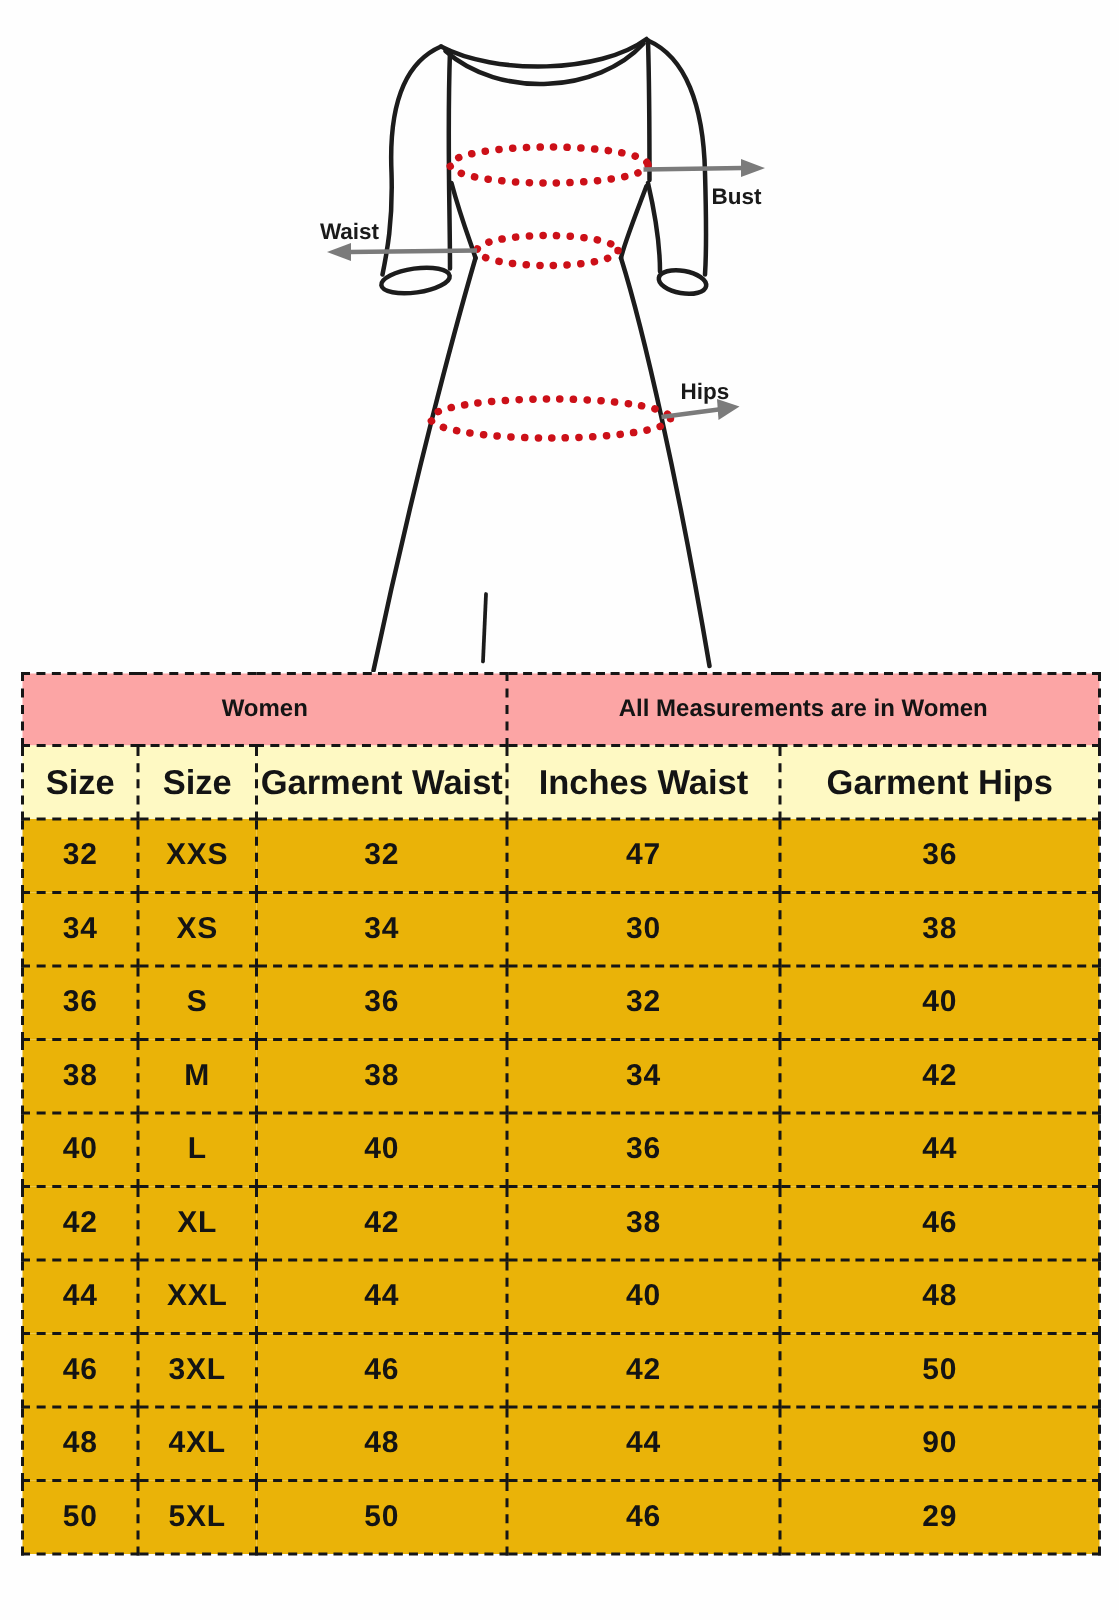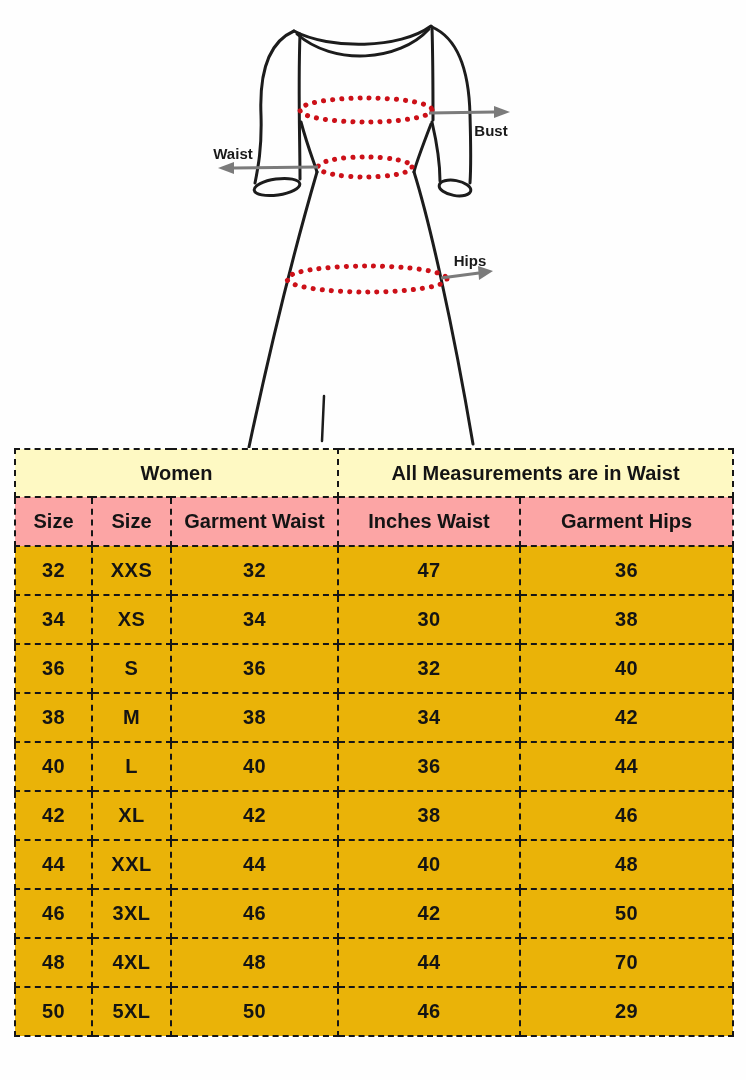--- a/index.html
+++ b/index.html
@@ -27,23 +27,23 @@
     table-layout: fixed;
   }
   table.size-table th, table.size-table td {
     border: 2px dashed #161616;
     text-align: center;
     vertical-align: middle;
     color: #141414;
     font-weight: 700;
     padding: 0;
   }
-  tr.group-row th { height: 46px; font-size: 20px; background: #fef9c3; }
+  tr.group-row th { height: 46px; font-size: 16px; background: #fca5a5; }
   th.women-cell { background: #ffff00; }
-  tr.col-row th { height: 47px; font-size: 20px; background: #fca5a5; }
+  tr.col-row th { height: 47px; font-size: 23px; background: #fef9c3; }
   tr.data-row td { height: 47px; font-size: 20px; background: #eab308; letter-spacing: 0.5px; }
 </style>
 </head>
 <body>
 
 <div class="canvas">
 
   <svg class="diagram-svg" width="746" height="448" viewBox="0 0 746 448">
 
     <g fill="none" stroke="#1c1c1c" stroke-width="3" stroke-linecap="round">
@@ -93,21 +93,21 @@
     <colgroup>
       <col style="width:77px">
         <col style="width:79px">
         <col style="width:167px">
       <col style="width:182px">
         <col style="width:213px">
     </colgroup>
     <thead>
       <tr class="group-row">
         <th class="women-cell" colspan="3">Women</th>
-        <th colspan="2">All Measurements are in Waist</th>
+        <th colspan="2">All Measurements are in Women</th>
       </tr>
       <tr class="col-row">
         <th>Size</th>
         <th>Size</th>
         <th>Garment Waist</th>
         <th>Inches Waist</th>
         <th>Garment Hips</th>
       </tr>
     </thead>
     <tbody>
@@ -165,21 +165,21 @@
         <td>3XL</td>
         <td>46</td>
         <td>42</td>
         <td>50</td>
       </tr>
       <tr class="data-row">
         <td>48</td>
         <td>4XL</td>
         <td>48</td>
         <td>44</td>
-        <td>70</td>
+        <td>90</td>
       </tr>
       <tr class="data-row">
         <td>50</td>
         <td>5XL</td>
         <td>50</td>
         <td>46</td>
         <td>29</td>
       </tr>
     </tbody>
   </table>

